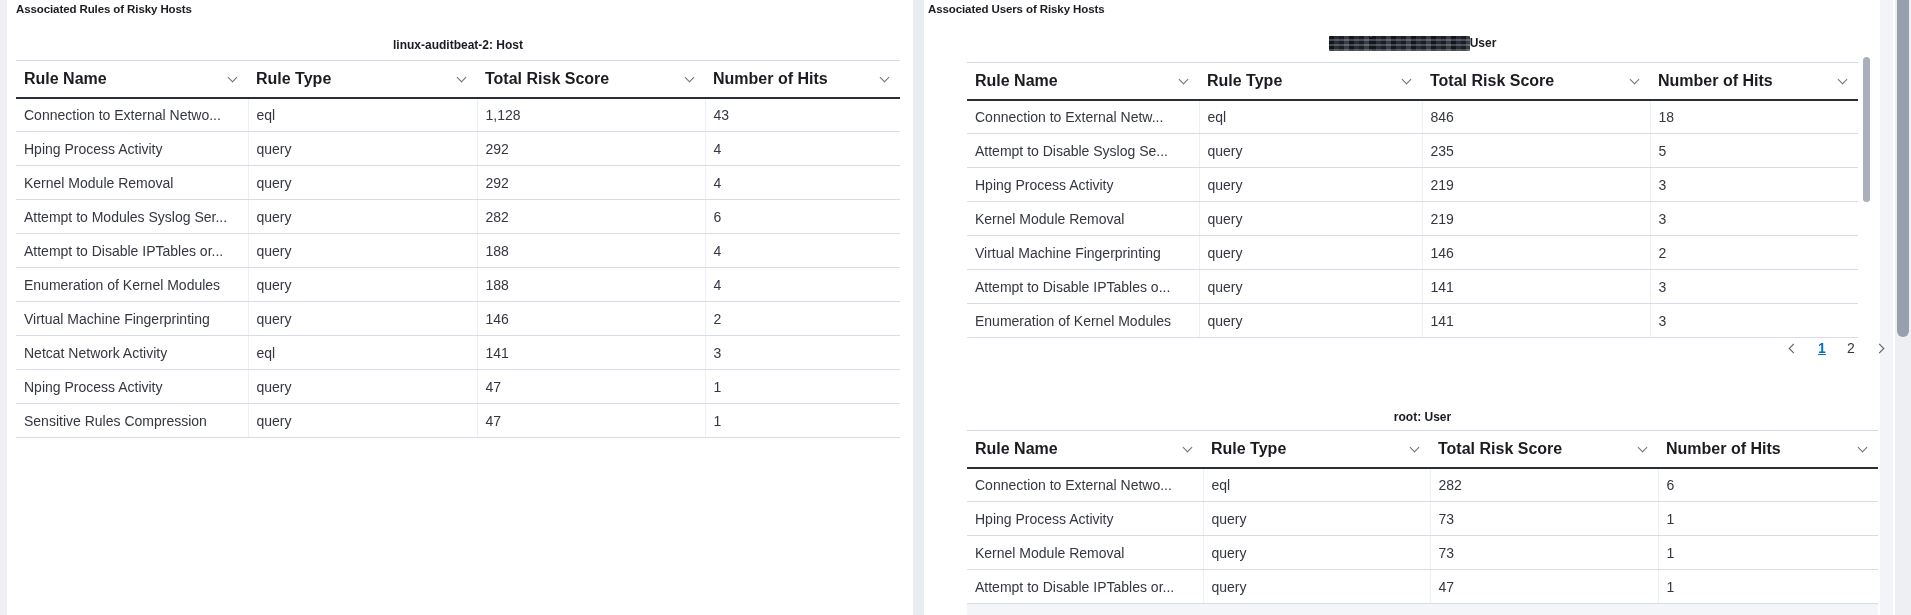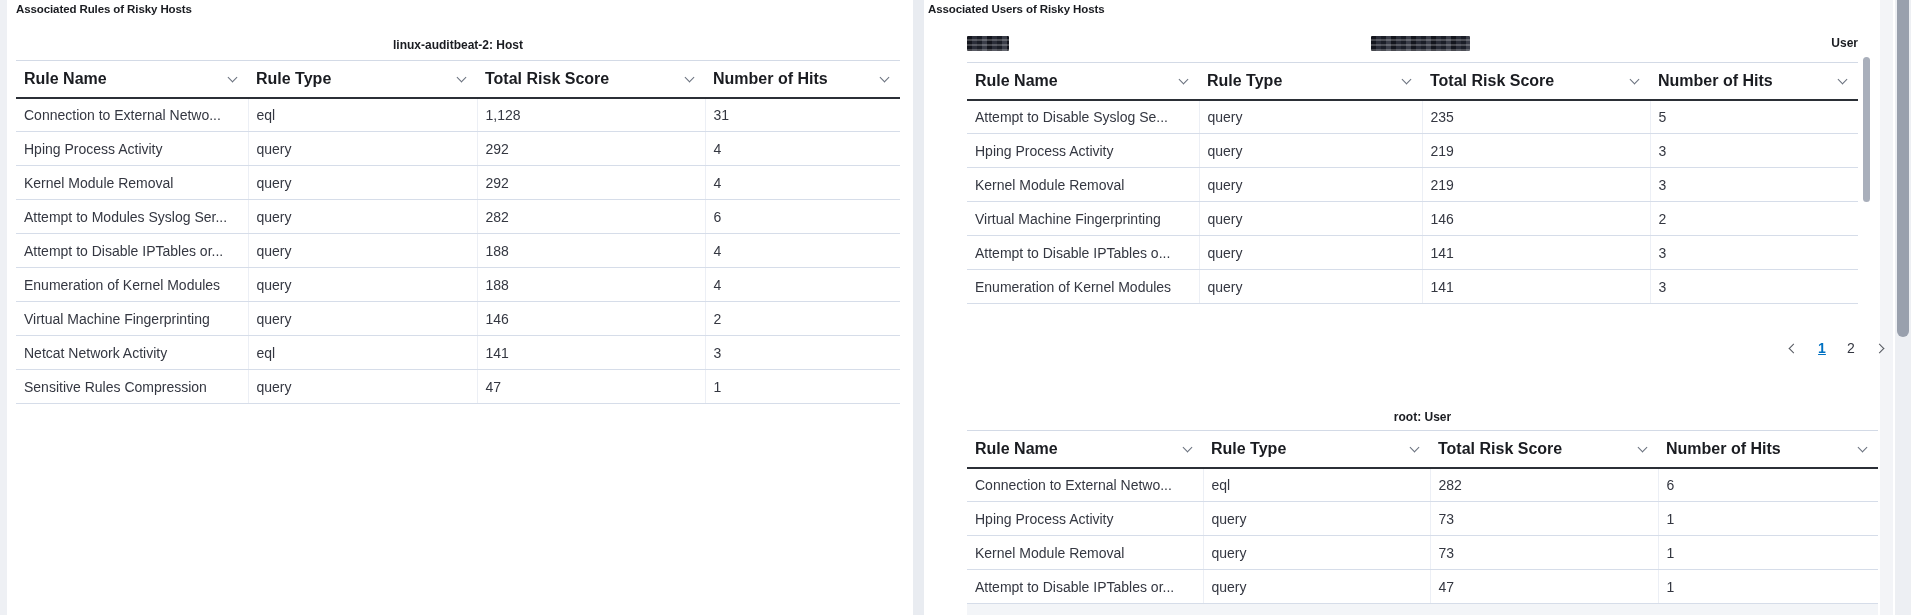--- a/index.html
+++ b/index.html
@@ -37,21 +37,21 @@
   .pg-chev.next i { transform:rotate(-45deg); margin-right:3px; }
   .pg-num { min-width:20px; height:22px; display:flex; align-items:center; justify-content:center;
             font-size:14px; color:#343741; cursor:pointer; }
   .pg-num.active { color:#0071c2; font-weight:700; text-decoration:underline; }
 
   
   .redact { display:inline-block; height:15px; border-radius:1px; vertical-align:-2px;
     background:
       repeating-linear-gradient(0deg, rgba(255,255,255,0.22) 0 2px, rgba(255,255,255,0) 2px 5px),
       repeating-linear-gradient(90deg,#14161e 0 5px,#2a2d38 5px 10px,#1b1e27 10px 15px,#3a3d48 15px 20px); }
-  #rt1-title { display:flex; align-items:center; justify-content:space-between; gap:9px; }
+  #rt1-title { display:flex; align-items:center; justify-content:center; }
 
   
   #outer-scroll-track { position:absolute; left:1895px; top:0; width:16px; height:615px; background:#edeff3; }
   #outer-scroll-thumb { position:absolute; left:1897px; top:0; width:12px; height:337px;
                         background:#99a0ad; border-radius:0 0 6px 6px; }
   #inner-scroll-thumb { position:absolute; left:1863px; top:57px; width:7px; height:145px;
                         background:#a9afbb; border-radius:4px; }
   #rt2-bottom-fade { position:absolute; left:967px; top:604px; width:911px; height:11px; background:#f3f5f8; }
 </style>
 </head>
@@ -100,21 +100,21 @@
               <span class="sort-ic"></span>
             </div>
           </th>
       </tr>
     </thead>
     <tbody>
         <tr>
           <td>Connection to External Netwo...</td>
           <td>eql</td>
           <td>1,128</td>
-          <td>31</td>
+          <td>43</td>
         </tr>
         <tr>
           <td>Hping Process Activity</td>
           <td>query</td>
           <td>292</td>
           <td>4</td>
         </tr>
         <tr>
           <td>Kernel Module Removal</td>
           <td>query</td>
@@ -143,20 +143,26 @@
           <td>Virtual Machine Fingerprinting</td>
           <td>query</td>
           <td>146</td>
           <td>2</td>
         </tr>
         <tr>
           <td>Netcat Network Activity</td>
           <td>eql</td>
           <td>141</td>
           <td>3</td>
+        </tr>
+        <tr>
+          <td>Nping Process Activity</td>
+          <td>query</td>
+          <td>47</td>
+          <td>1</td>
         </tr>
         <tr>
           <td>Sensitive Rules Compression</td>
           <td>query</td>
           <td>47</td>
           <td>1</td>
         </tr>
       </tbody>
   </table>
 
@@ -197,20 +203,26 @@
           </th>
         <th>
             <div class="hcell">
               <span>Number of Hits</span>
               <span class="sort-ic"></span>
             </div>
           </th>
       </tr>
     </thead>
     <tbody>
+        <tr>
+          <td>Connection to External Netw...</td>
+          <td>eql</td>
+          <td>846</td>
+          <td>18</td>
+        </tr>
         <tr>
           <td>Attempt to Disable Syslog Se...</td>
           <td>query</td>
           <td>235</td>
           <td>5</td>
         </tr>
         <tr>
           <td>Hping Process Activity</td>
           <td>query</td>
           <td>219</td>

